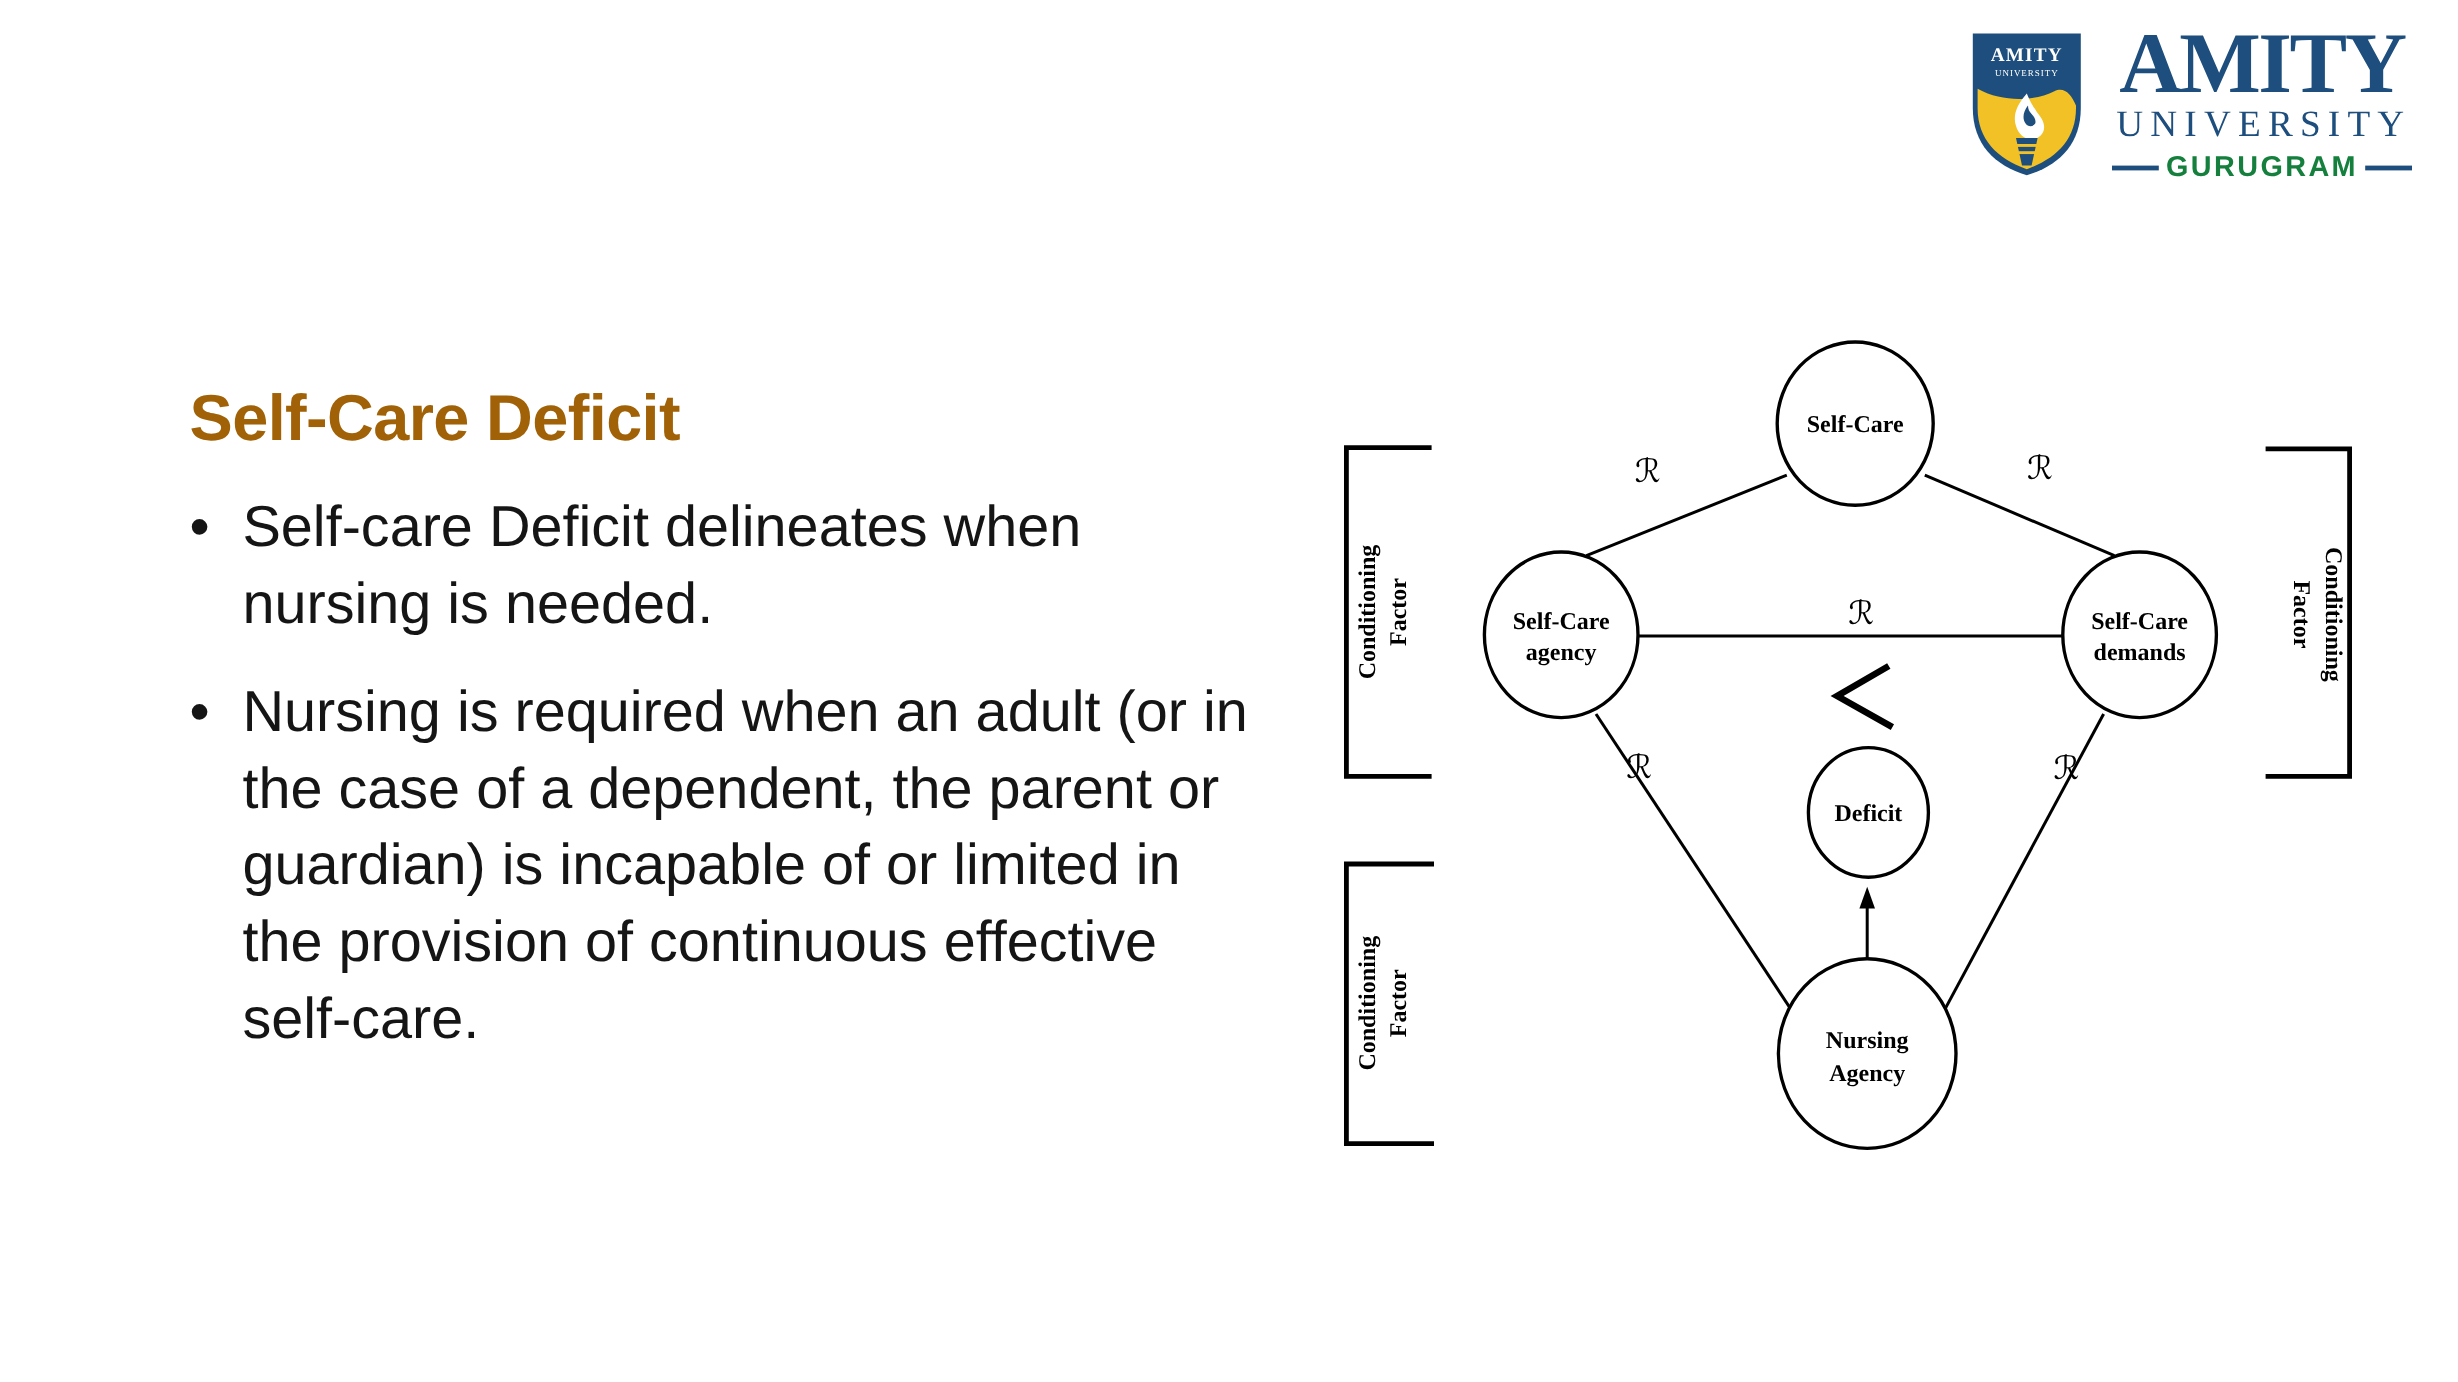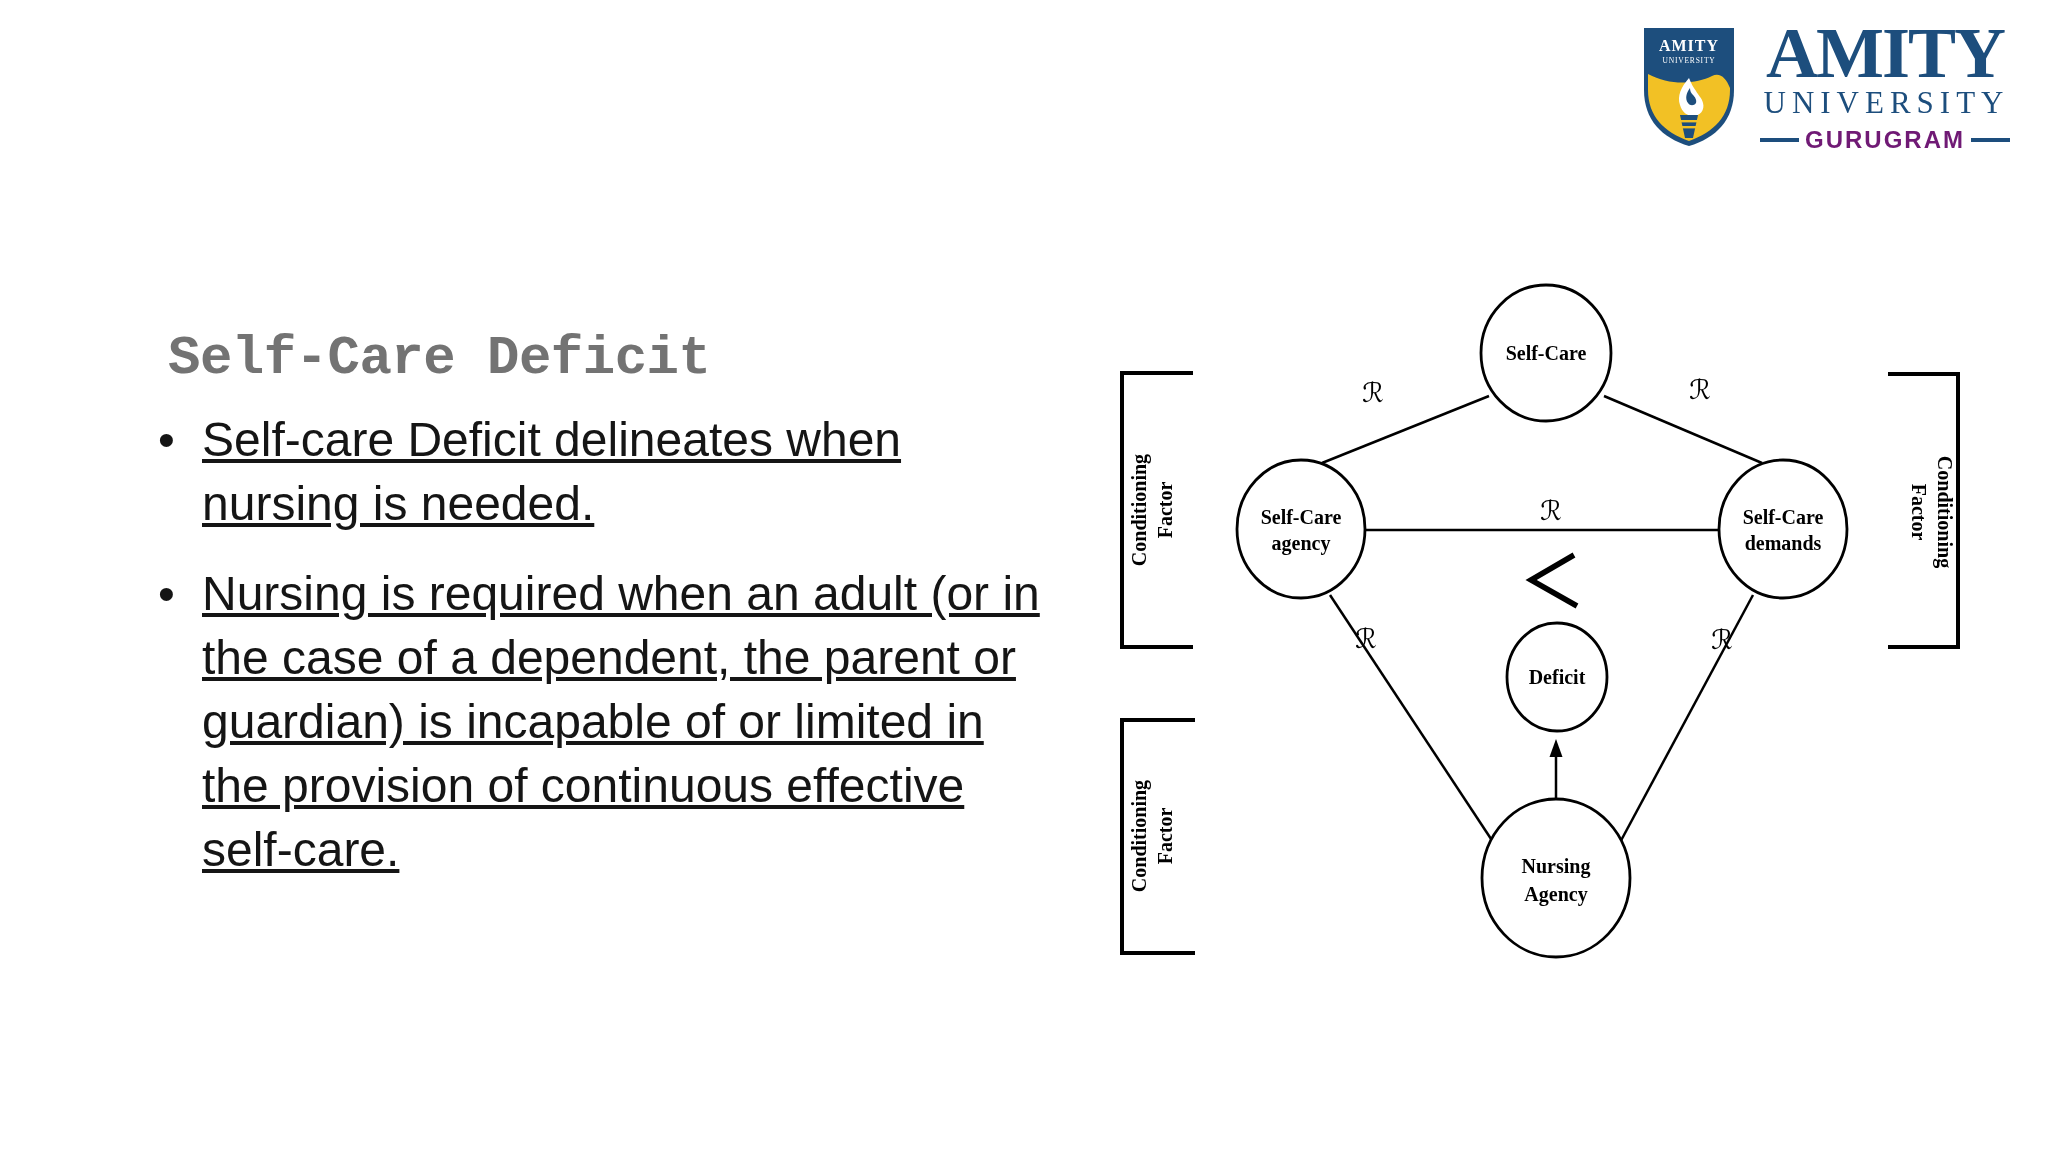--- a/index.html
+++ b/index.html
@@ -1,37 +1,37 @@
 <!DOCTYPE html>
 <html><head>
 <meta charset="utf-8">
 <style>
   html,body{margin:0;padding:0;background:#fff;}
   #slide{position:relative;width:2048px;height:1152px;background:#ffffff;overflow:hidden;
          font-family:"Liberation Sans", sans-serif;color:#111;}
 
   
-  #title{position:absolute;left:158px;top:318px;margin:10px;
-         font-size:54px;font-weight:700;color:#737373;letter-spacing:-0.5px;font-family:Liberation Mono, monospace;}
+  #title{position:absolute;left:158px;top:318px;margin:0;
+         font-size:54px;font-weight:700;color:#a16207;letter-spacing:-0.5px;}
   #bullets{position:absolute;left:158px;top:408px;width:886px;margin:0;padding:0;list-style:none;}
   #bullets li{display:flex;align-items:flex-start;margin:0 0 26px 0;
               font-size:48px;line-height:64px;color:#151515;}
   #bullets .marker{flex:0 0 44px;}
-  #bullets .btext{flex:1 1 auto;text-decoration:underline;}
+  #bullets .btext{flex:1 1 auto;}
 
   
   #logo{position:absolute;left:1634px;top:20px;width:384px;height:140px;}
   #crest{position:absolute;left:0;top:2px;}
   #wordmark{position:absolute;left:126px;top:0;width:250px;text-align:center;
             color:#1d4e7d;font-family:"Liberation Serif", serif;}
   #wm-amity{font-size:72px;font-weight:700;line-height:66px;letter-spacing:-2px;white-space:nowrap;}
   #wm-univ{font-size:31px;font-weight:400;line-height:34px;letter-spacing:6px;white-space:nowrap;margin-left:3px;}
   #wm-city-row{display:flex;align-items:center;justify-content:center;margin-top:6px;}
   .city-dash{width:46px;height:4px;background:#1d4e7d;}
-  #wm-city{font-size:24px;font-weight:700;letter-spacing:2px;color:#701a75;
+  #wm-city{font-size:24px;font-weight:700;letter-spacing:2px;color:#15803d;
            font-family:"Liberation Sans", sans-serif;padding:0 6px;white-space:nowrap;}
 
   
   #diagram{position:absolute;left:1090px;top:260px;width:930px;height:720px;}
   .node-label{font-family:"Liberation Serif","DejaVu Serif",serif;font-weight:700;
               font-size:20px;fill:#000;text-anchor:middle;}
   .r-label{font-family:"DejaVu Serif","DejaVu Sans",serif;font-style:italic;
            font-size:27px;fill:#000;text-anchor:middle;}
   .cf-label{font-family:"Liberation Serif","DejaVu Serif",serif;font-weight:700;
             font-size:20px;fill:#000;text-anchor:middle;}

